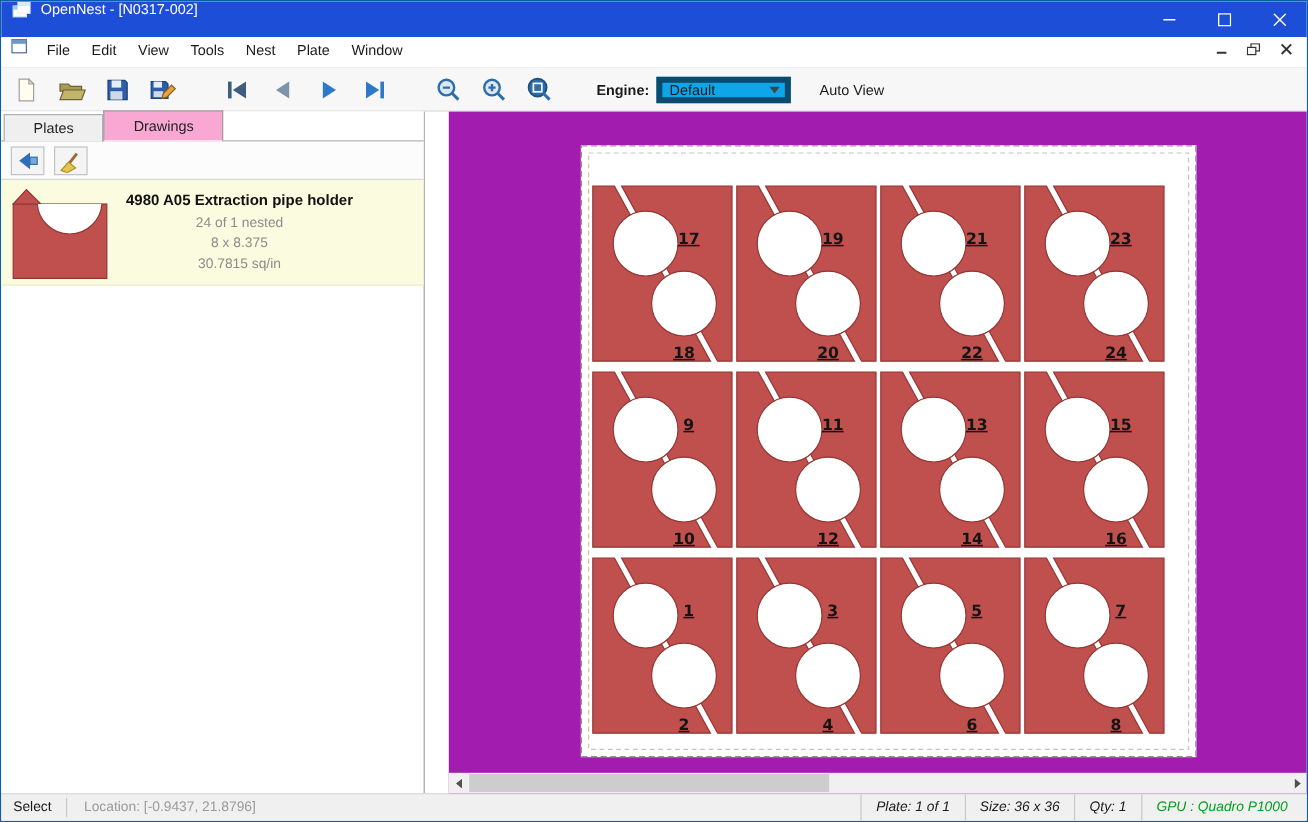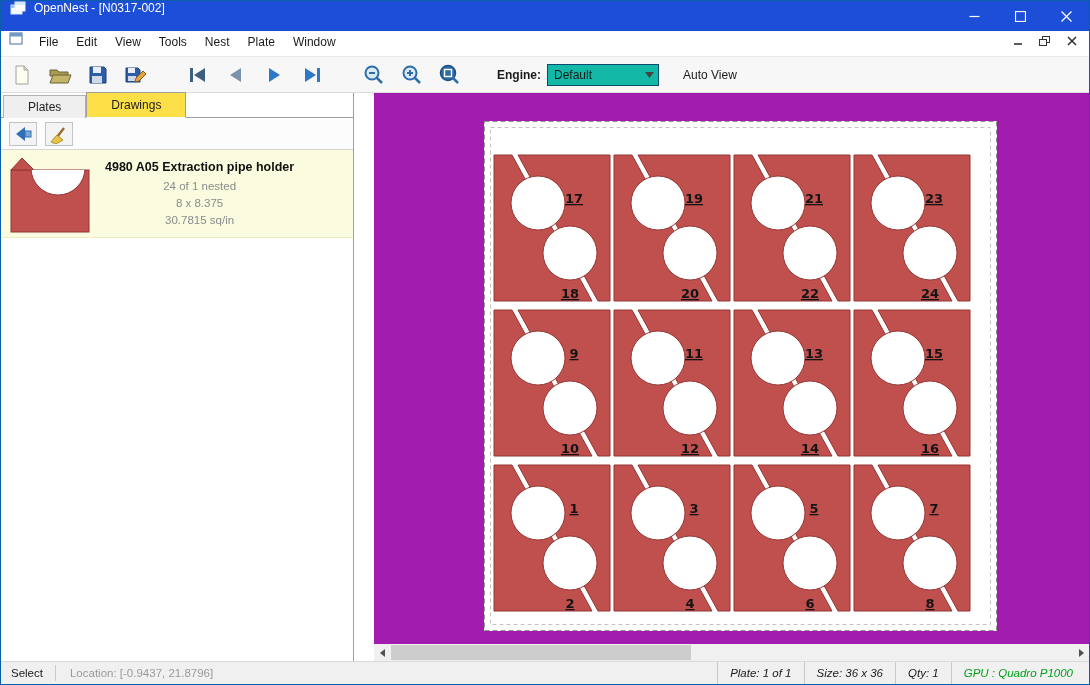--- a/index.html
+++ b/index.html
@@ -18,33 +18,33 @@
   .mdi-doc { margin:0 6px 0 8px; display:flex; }
   .menu-item { font-size:12px; color:#1a1a1a; padding:4px 9px; cursor:default; }
   .mdi-controls { margin-left:auto; display:flex; margin-right:4px; }
   .mdibtn { width:27px; height:20px; display:flex; align-items:center; justify-content:center; }
 
   
   .toolbar { height:36px; background:#f7f7f7; border-bottom:1px solid #dcdcdc; display:flex; align-items:center; flex:0 0 36px; }
   .tbtn { width:34px; height:30px; display:flex; align-items:center; justify-content:center; margin-left:4px; }
   .tgap { width:24px; }
   .engine-label { font-size:12px; font-weight:bold; color:#1a1a1a; margin-left:30px; margin-right:6px; }
-  .combobox { width:112px; height:22px; background:#14b8a6; border:1px solid #0c4a6e; display:flex; align-items:center; font-size:12px; }
+  .combobox { width:112px; height:22px; background:#0ea5e9; border:5px solid #0c4a6e; display:flex; align-items:center; font-size:12px; }
   .combobox .val { flex:1; padding-left:6px; color:#1a1a1a; }
   .combobox .dd { width:17px; height:100%; display:flex; align-items:center; justify-content:center; }
   .autonest { font-size:12px; color:#1a1a1a; margin-left:18px; padding:4px 6px; }
 
   
   .content { flex:1; display:flex; min-height:0;text-align:center; }
 
   
   .sidebar { width:353px; background:#ffffff; border-right:1px solid #a0a0a0; display:flex; flex-direction:column; }
   .tabstrip { height:25px; display:flex; align-items:flex-end; border-bottom:1px solid #9f9f9f; padding-left:2px; background:#ffffff; }
   .tab { font-size:12px; padding:4px 24px; border:1px solid #b0b0b0; border-bottom:none; background:#efefef; color:#222; position:relative; top:1px; }
-  .tab.active { background:#fde047; border-color:#9f9f9f; padding:5px 24px; z-index:2; border-bottom:1px solid #ffffff; }
+  .tab.active { background:#f9a8d4; border-color:#9f9f9f; padding:5px 24px; z-index:2; border-bottom:1px solid #ffffff; }
   .panel-toolbar { height:32px; border-bottom:1px solid #d7d7d7; display:flex; align-items:center; padding-left:8px; gap:8px; background:#fcfcfc; }
   .ptbtn { width:28px; height:24px; border:1px solid #c3c3c3; background:#f4f4f4; display:flex; align-items:center; justify-content:center; }
   .drawing-item { height:88px; background:#fbfbdf; border-bottom:1px solid #ececc9; display:flex; padding:5px 6px; }
   .thumb { width:88px; height:78px; display:flex; align-items:center; justify-content:center; }
   .meta { padding:5px 0 0 10px; }
   .meta .t { font-size:12.5px; font-weight:bold; color:#111; margin-bottom:4px; }
   .meta .m { font-size:11.5px; color:#8c8c8c; line-height:17px; }
 
   
   .canvas { flex:1; position:relative; background:#a21caf; overflow:hidden;margin-left:20px; }

